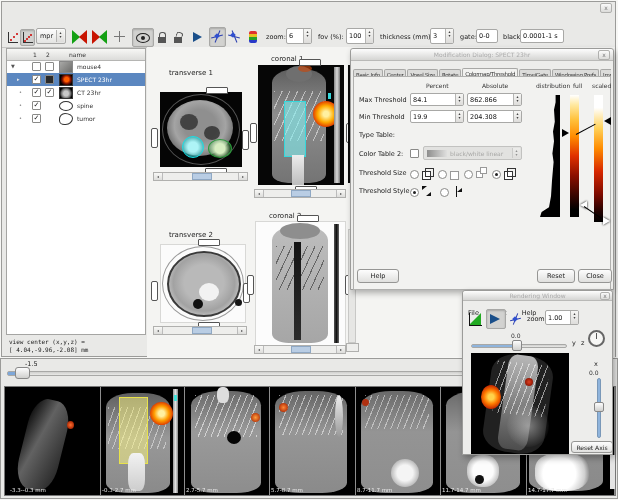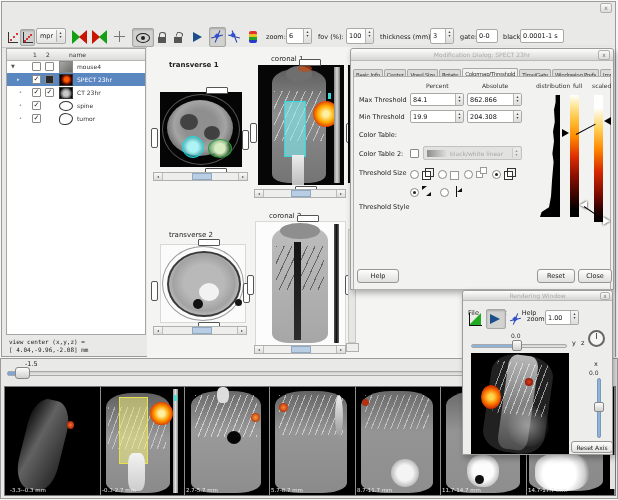--- a/index.html
+++ b/index.html
@@ -188,21 +188,21 @@
       <div class="abs" style="left:0;top:63px;right:0;height:13px;">
         <span class="lbl-sm" style="left:12px;top:3px;font-size:5px;color:#777;">•</span>
         <div class="cb" style="left:25px;top:2px;">✓</div>
         <div class="abs" style="left:52px;top:1px;width:12px;height:10px;border:1px solid #333;border-radius:45% 60% 55% 40%/55% 45% 60% 40%;background:#fff;"></div>
         <span class="lbl-sm" style="left:70px;top:3px;">tumor</span>
       </div>
     </div>
 
     <div class="abs" style="left:145px;top:45px;width:468px;height:310px;background:#f4f4f2;">
 
-      <span class="viewlbl" style="left:22px;top:14px;font-weight:bold;">transverse 1</span>
+      <span class="viewlbl" style="left:22px;top:22px;">transverse 1</span>
       <div class="medimg" style="left:13px;top:45px;width:82px;height:75px;background:#050505;">
         <div class="abs" style="left:2px;top:2px;right:2px;bottom:2px;border:1px solid #565656;border-radius:50%;"></div>
         <div class="abs" style="left:7px;top:8px;width:66px;height:56px;border-radius:50%;background:radial-gradient(ellipse at 50% 45%,#8f8f8f 0 35%,#a4a4a4 55%,#6f6f6f 75%,#2a2a2a 90%);"></div>
         <div class="abs" style="left:20px;top:22px;width:18px;height:16px;border-radius:50%;background:rgba(40,40,40,.75);"></div>
         <div class="abs" style="left:44px;top:34px;width:16px;height:14px;border-radius:50%;background:rgba(30,30,30,.7);"></div>
         <div class="abs" style="left:22px;top:44px;width:20px;height:20px;border-radius:50%;border:1px solid #19e0e6;background:radial-gradient(circle,#aef4f6 0 35%,rgba(25,224,230,.45) 70%,transparent);"></div>
         <div class="abs" style="left:48px;top:47px;width:22px;height:17px;border-radius:50%;border:1px solid #2a9a3a;background:radial-gradient(circle,#d8eec2 0 35%,rgba(70,170,80,.4) 75%,transparent);"></div>
       </div>
       <div class="h-top" style="left:59px;top:40px;"></div>
       <div class="h-bot" style="left:58px;top:121px;"></div>
@@ -376,42 +376,42 @@
       <span class="lbl" style="left:5px;top:36px;">Min Threshold</span>
       <div class="abs" style="left:56px;top:33px;width:54px;height:13px;">
         <input class="entry" style="left: 0px; top: 0px; width: 54px; height: 13px;" value="19.9">
         <span class="step">▴<br>▾</span>
       </div>
       <div class="abs" style="left:113px;top:33px;width:55px;height:13px;">
         <input class="entry" style="left: 0px; top: 0px; width: 55px; height: 13px;" value="204.308">
         <span class="step">▴<br>▾</span>
       </div>
 
-      <span class="lbl" style="left:5px;top:54px;">Color Table:</span>
+      <span class="lbl" style="left:5px;top:54px;">Type Table:</span>
 
       <span class="lbl" style="left:5px;top:73px;">Color Table 2:</span>
       <div class="cb" style="left:56px;top:72px;"></div>
       <div class="combo" style="left:69px;top:69px;width:99px;height:14px;line-height:12px;background:#e2e2e0;border-color:#c2c2c0;">
         <span class="abs" style="left:3px;top:3px;width:20px;height:7px;background:linear-gradient(90deg,#555,#ddd);opacity:.6;"></span>
         <span class="abs" style="left:26px;top:1px;font-size:6px;color:#a8a8a6;">black/white linear</span>
         <span class="step" style="opacity:.5;">▴<br>▾</span>
       </div>
 
       <span class="lbl" style="left:5px;top:92px;">Threshold Size</span>
       <div class="radio" style="left:56px;top:93px;"></div>
       <div class="cube" style="left:68px;top:94px;"></div>
       <div class="radio" style="left:84px;top:93px;"></div>
       <div class="cube flat" style="left:96px;top:94px;"></div>
       <div class="radio" style="left:110px;top:93px;"></div>
       <div class="cube flat" style="left:122px;top:94px;width:5px;height:5px;"></div>
       <div class="cube flat" style="left:126px;top:90px;width:5px;height:5px;"></div>
       <div class="radio on" style="left:138px;top:93px;"></div>
       <div class="cube" style="left:150px;top:94px;"></div>
 
-      <span class="lbl" style="left:5px;top:126px;">Threshold Style</span>
+      <span class="lbl" style="left:5px;top:110px;">Threshold Style</span>
       <div class="radio on" style="left:56px;top:111px;"></div>
       <div class="abs" style="left:68px;top:109px;width:10px;height:11px;">
         <div class="tri" style="left:0;top:0;border-top:4px solid #111;border-right:5px solid transparent;"></div>
         <div class="tri" style="left:4px;top:6px;border-bottom:4px solid #111;border-left:5px solid transparent;"></div>
       </div>
       <div class="radio" style="left:86px;top:111px;"></div>
       <div class="abs" style="left:98px;top:109px;width:10px;height:11px;">
         <div class="abs" style="left:4px;top:0;width:1px;height:11px;background:#111;"></div>
         <div class="tri" style="left:5px;top:2px;border-bottom:4px solid #111;border-left:5px solid transparent;"></div>
       </div>

